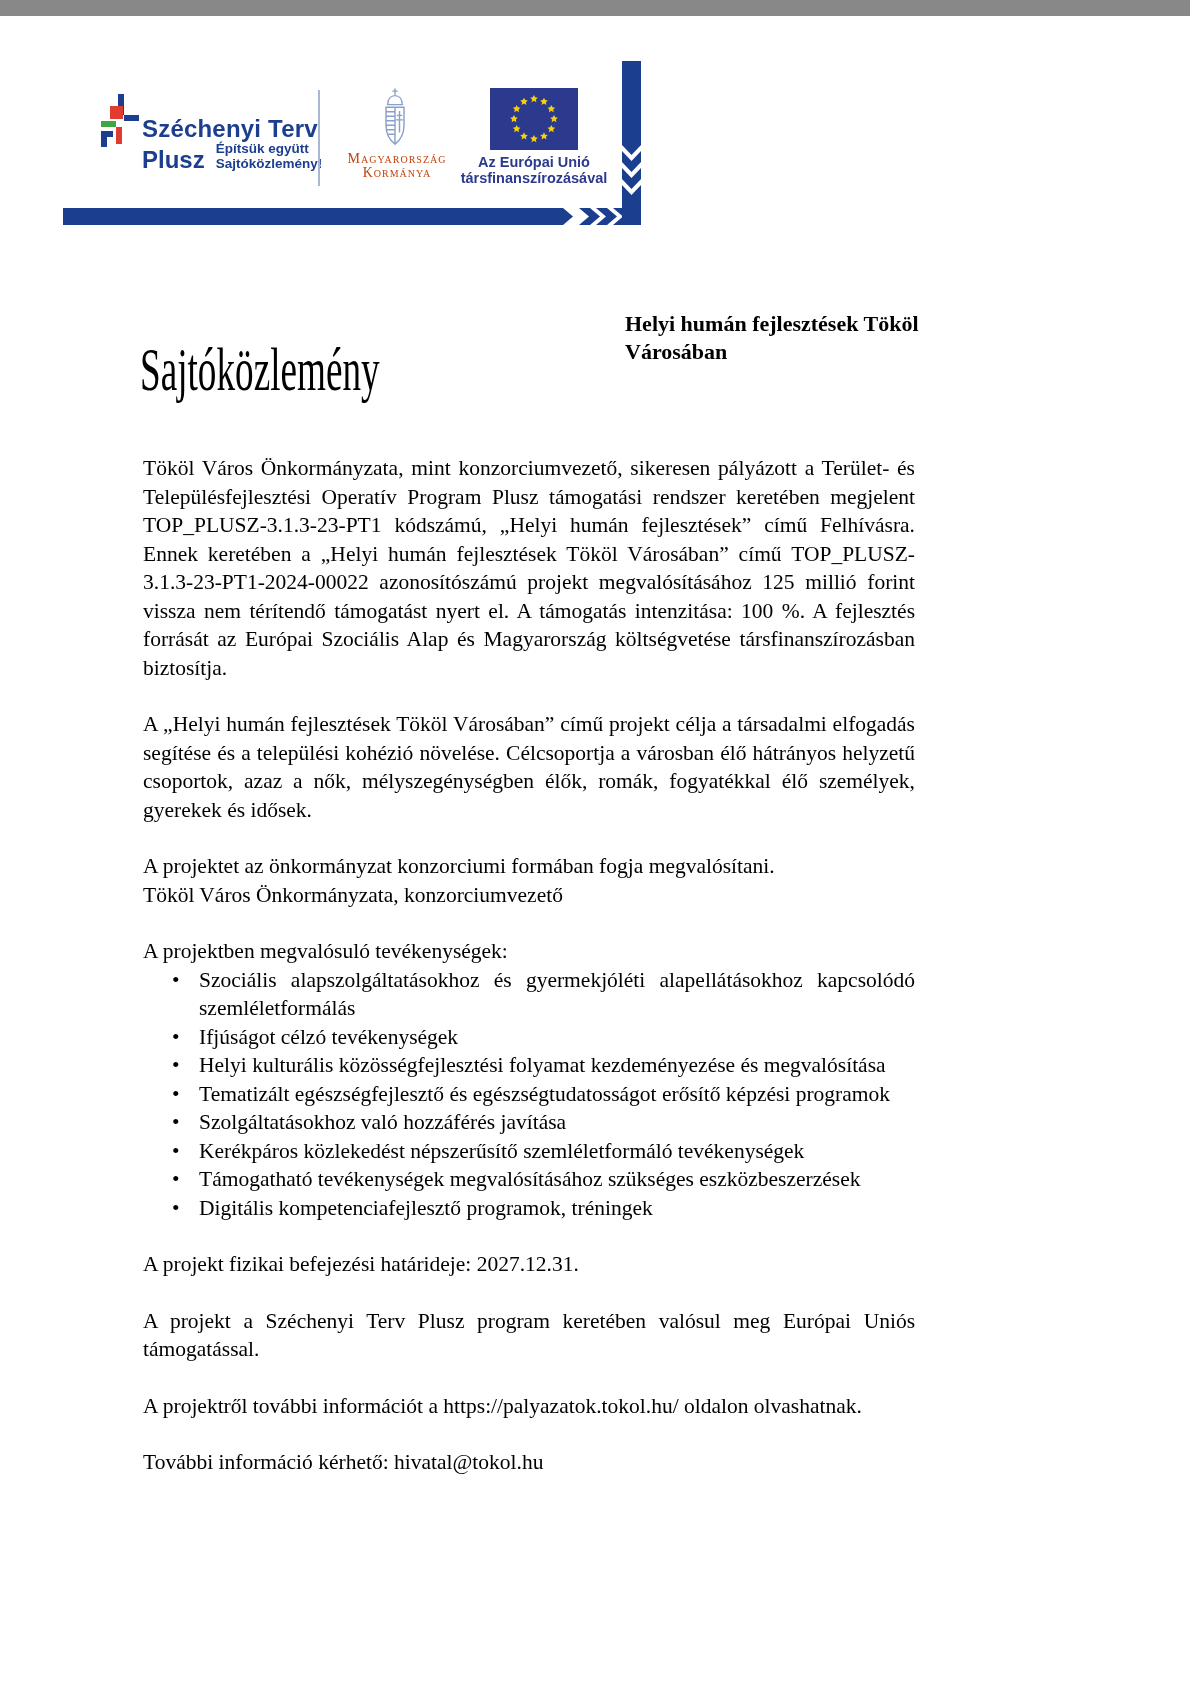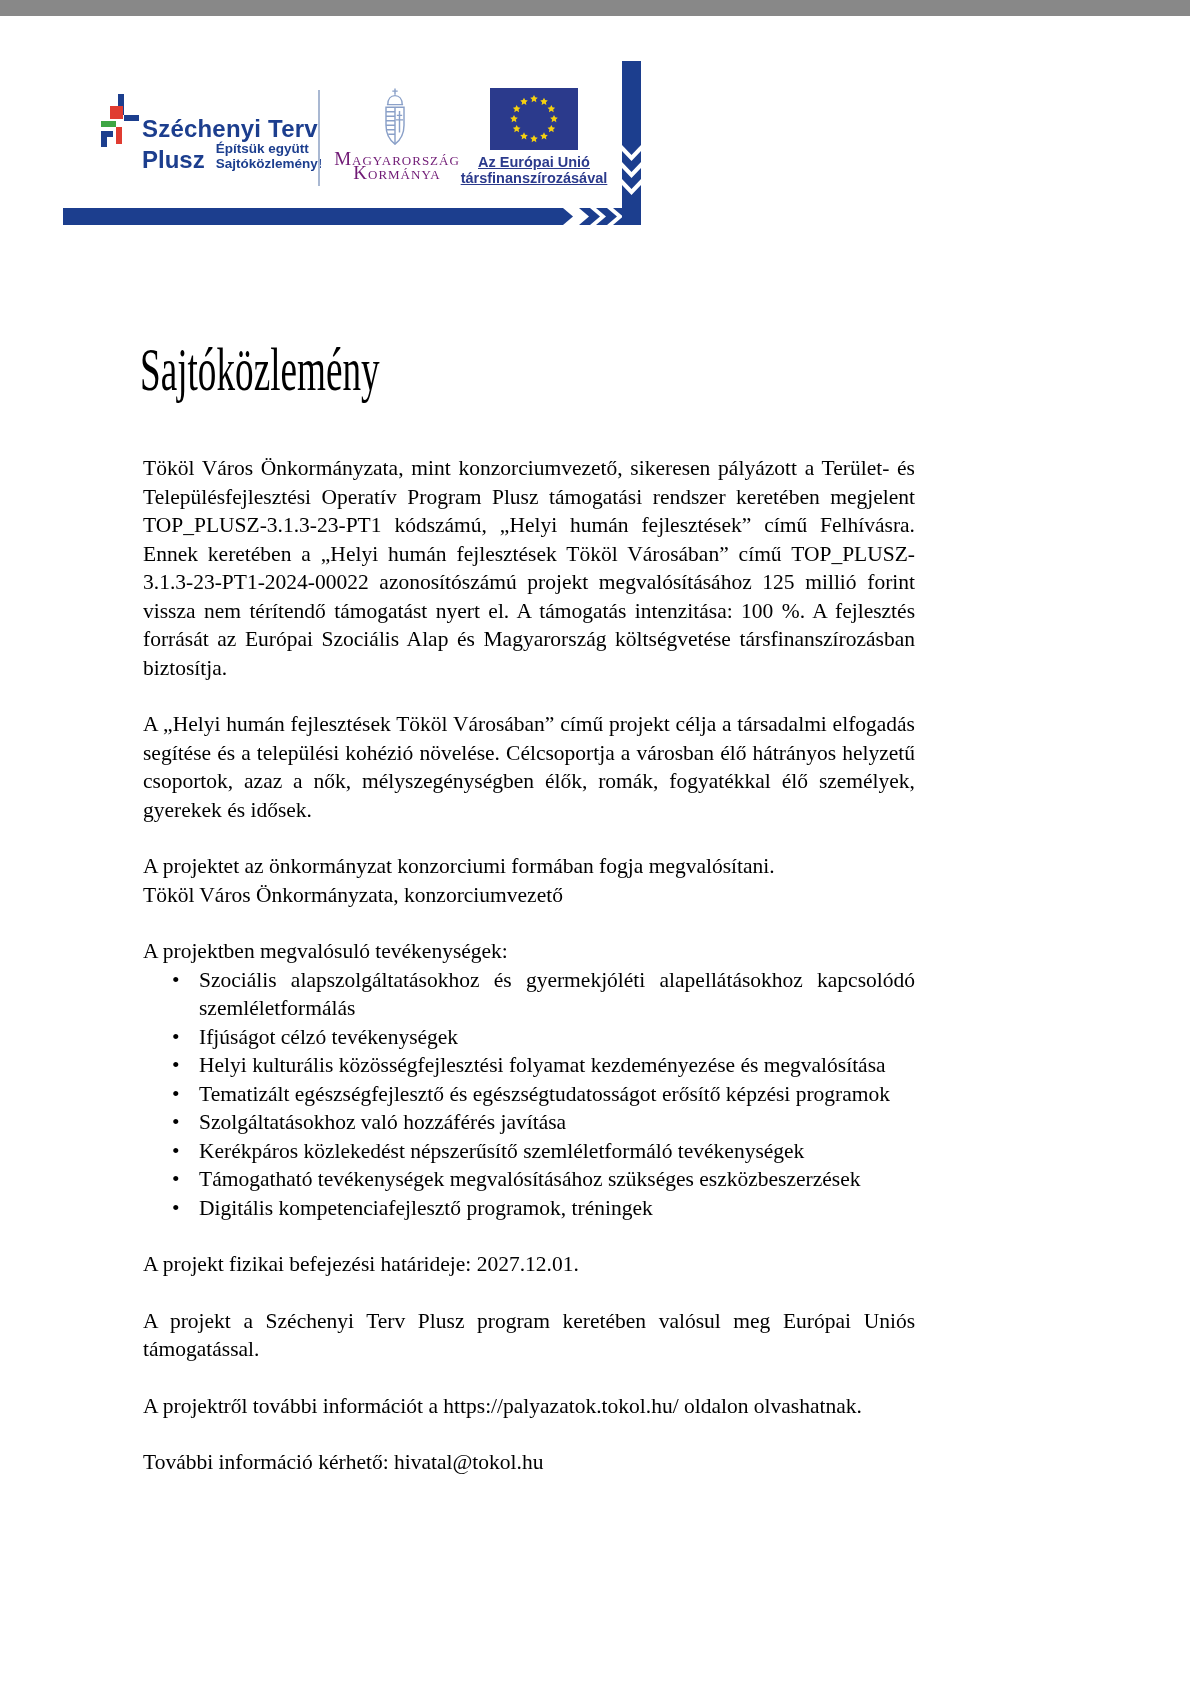--- a/index.html
+++ b/index.html
@@ -15,25 +15,25 @@
                color:#1c3e8e; }
   .stp-line1 { font-size:24px; line-height:26px; letter-spacing:0.2px; }
   .stp-line2 { display:flex; align-items:flex-end; gap:11px; }
   .stp-plusz { font-size:24px; line-height:24px; }
   .stp-tag   { font-size:13.5px; line-height:14.5px; padding-bottom:1px; }
   .hdr-divider { position:absolute; left:318px; top:74px; width:2px; height:96px;
                  background:#a9b8d2; }
   .gov-crest { position:absolute; left:377px; top:70px; }
   .gov-text  { position:absolute; left:327px; top:136px; width:140px;
                text-align:center; font-variant:small-caps; letter-spacing:1px;
-               color:#701a75; font-size:19px; line-height:14px; }
+               color:#c2410c; font-size:14px; line-height:14px; }
   .eu-flag   { position:absolute; left:490px; top:72px; }
   .eu-text   { position:absolute; left:448px; top:138px; width:172px;
                text-align:center; font-family:"Liberation Sans", sans-serif;
-               font-weight:bold; font-size:14.5px; line-height:16px; color:#2b3a8c;text-decoration:underline; }
+               font-weight:bold; font-size:14.5px; line-height:16px; color:#2b3a8c; }
   .hdr-bars  { position:absolute; left:63px; top:45px; }
   
   .doc-title { position:absolute; left:140px; top:322px; font-size:62px; line-height:62px;
                transform:scaleX(0.60); transform-origin:left top; white-space:nowrap;
                font-weight:normal; margin:0; }
   .doc-subtitle { position:absolute; left:625px; top:294px; width:330px;
                   font-weight:bold; font-size:22px; line-height:28px; }
   
   .content { position:absolute; left:143px; top:438px; width:772px;
              font-size:21.5px; line-height:28.5px; }
@@ -113,20 +113,21 @@
     <path d="M516,147 L527,147 L537,155.5 L527,164 L516,164 L526,155.5 Z"></path>
     <path d="M533,147 L544,147 L554,155.5 L544,164 L533,164 L543,155.5 Z"></path>
     <path d="M550,147 L578,147 L578,164 L550,164 L560,155.5 Z"></path>
     <path d="M559,0 L578,0 L578,84 L568.5,94 L559,84 Z"></path>
     <path d="M559,90 L568.5,100 L578,90 L578,101 L568.5,111 L559,101 Z"></path>
     <path d="M559,107 L568.5,117 L578,107 L578,118 L568.5,128 L559,118 Z"></path>
     <path d="M559,124 L568.5,134 L578,124 L578,164 L559,164 Z"></path>
   </svg>
 
   <h1 class="doc-title">Sajtóközlemény</h1>
+  <div class="doc-subtitle">Helyi humán fejlesztések Tököl Városában</div>
 
   <div class="content">
     <p class="just">Tököl Város Önkormányzata, mint konzorciumvezető, sikeresen pályázott a Terület- és Településfejlesztési Operatív Program Plusz támogatási rendszer keretében megjelent TOP_PLUSZ-3.1.3-23-PT1 kódszámú, „Helyi humán fejlesztések” című Felhívásra. Ennek keretében a „Helyi humán fejlesztések Tököl Városában” című TOP_PLUSZ-3.1.3-23-PT1-2024-00022 azonosítószámú projekt megvalósításához 125 millió forint vissza nem térítendő támogatást nyert el. A támogatás intenzitása: 100 %. A fejlesztés forrását az Európai Szociális Alap és Magyarország költségvetése társfinanszírozásban biztosítja.</p>
     <p class="just mt">A „Helyi humán fejlesztések Tököl Városában” című projekt célja a társadalmi elfogadás segítése és a települési kohézió növelése. Célcsoportja a városban élő hátrányos helyzetű csoportok, azaz a nők, mélyszegénységben élők, romák, fogyatékkal élő személyek, gyerekek és idősek.</p>
 
     <div class="mt">
       <div class="line">A projektet az önkormányzat konzorciumi formában fogja megvalósítani.</div>
       <div class="line">Tököl Város Önkormányzata, konzorciumvezető</div>
     </div>
 
@@ -160,19 +161,19 @@
         <div class="bullet-row">
         <span class="dot">•</span>
         <div class="btxt">Támogatható tevékenységek megvalósításához szükséges eszközbeszerzések</div>
       </div>
         <div class="bullet-row">
         <span class="dot">•</span>
         <div class="btxt">Digitális kompetenciafejlesztő programok, tréningek</div>
       </div>
       </div>
 
-    <p class="mt">A projekt fizikai befejezési határideje: 2027.12.01.</p>
+    <p class="mt">A projekt fizikai befejezési határideje: 2027.12.31.</p>
     <p class="just mt">A projekt a Széchenyi Terv Plusz program keretében valósul meg Európai Uniós támogatással.</p>
     <p class="mt">A projektről további információt a https://palyazatok.tokol.hu/ oldalon olvashatnak.</p>
     <p class="mt">További információ kérhető: hivatal@tokol.hu</p>
   </div>
 
 </div>
 
 </body></html>

